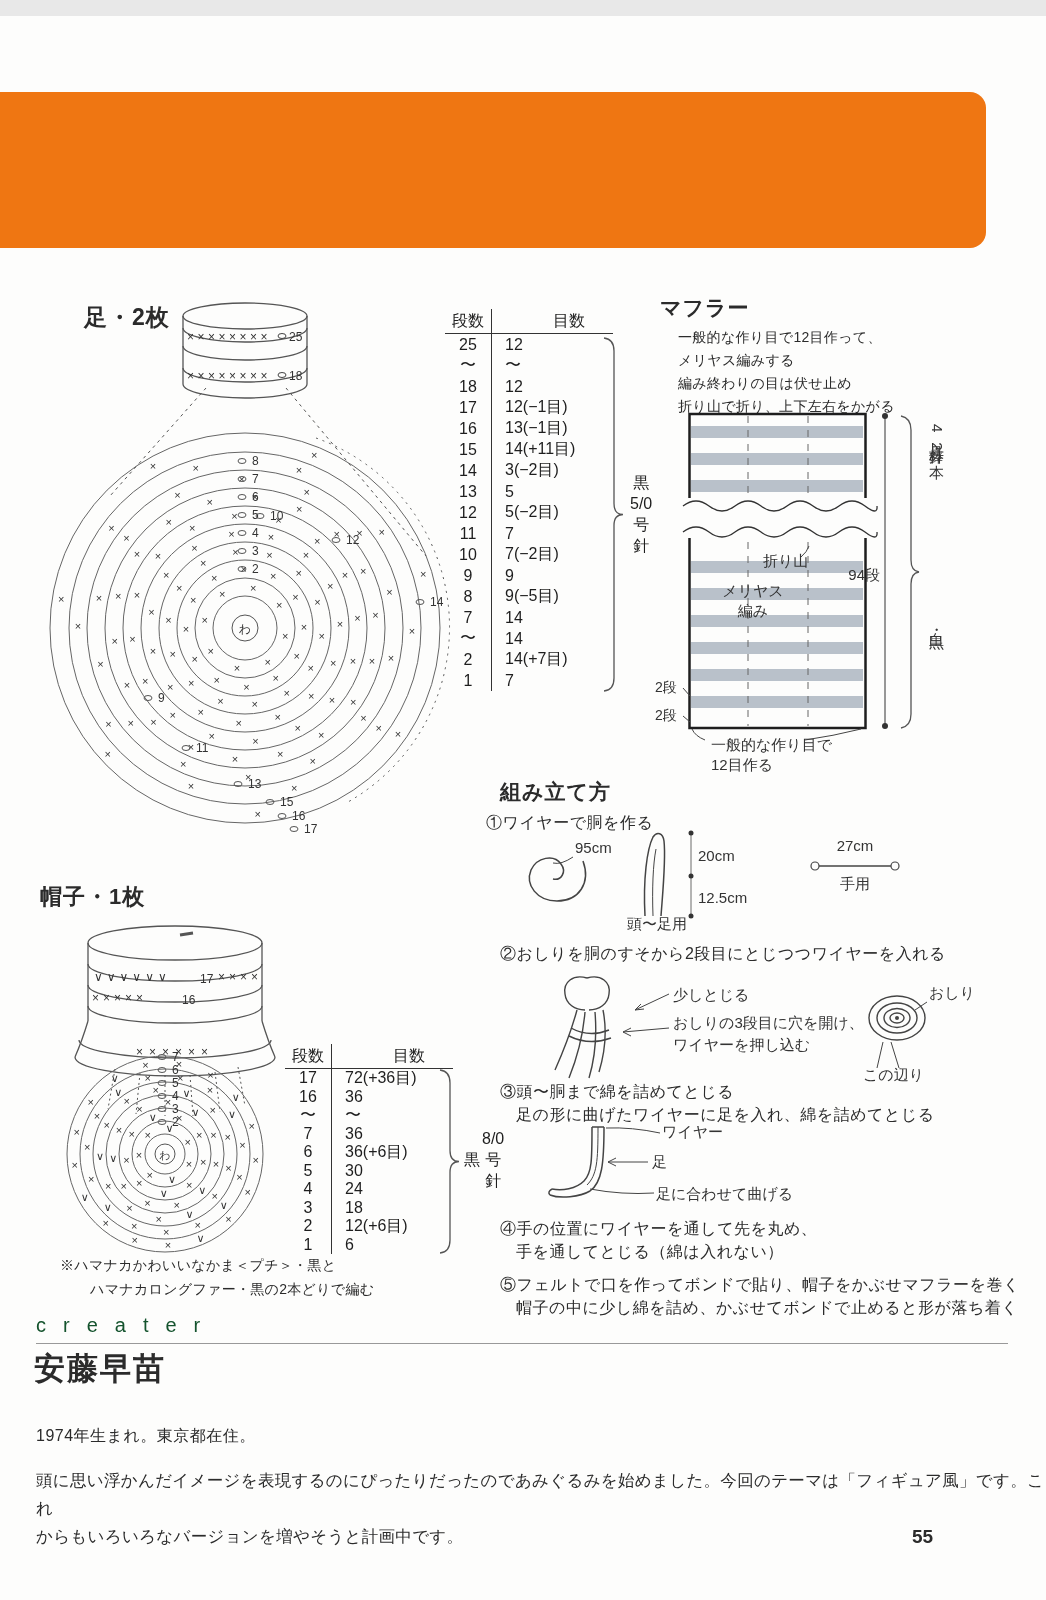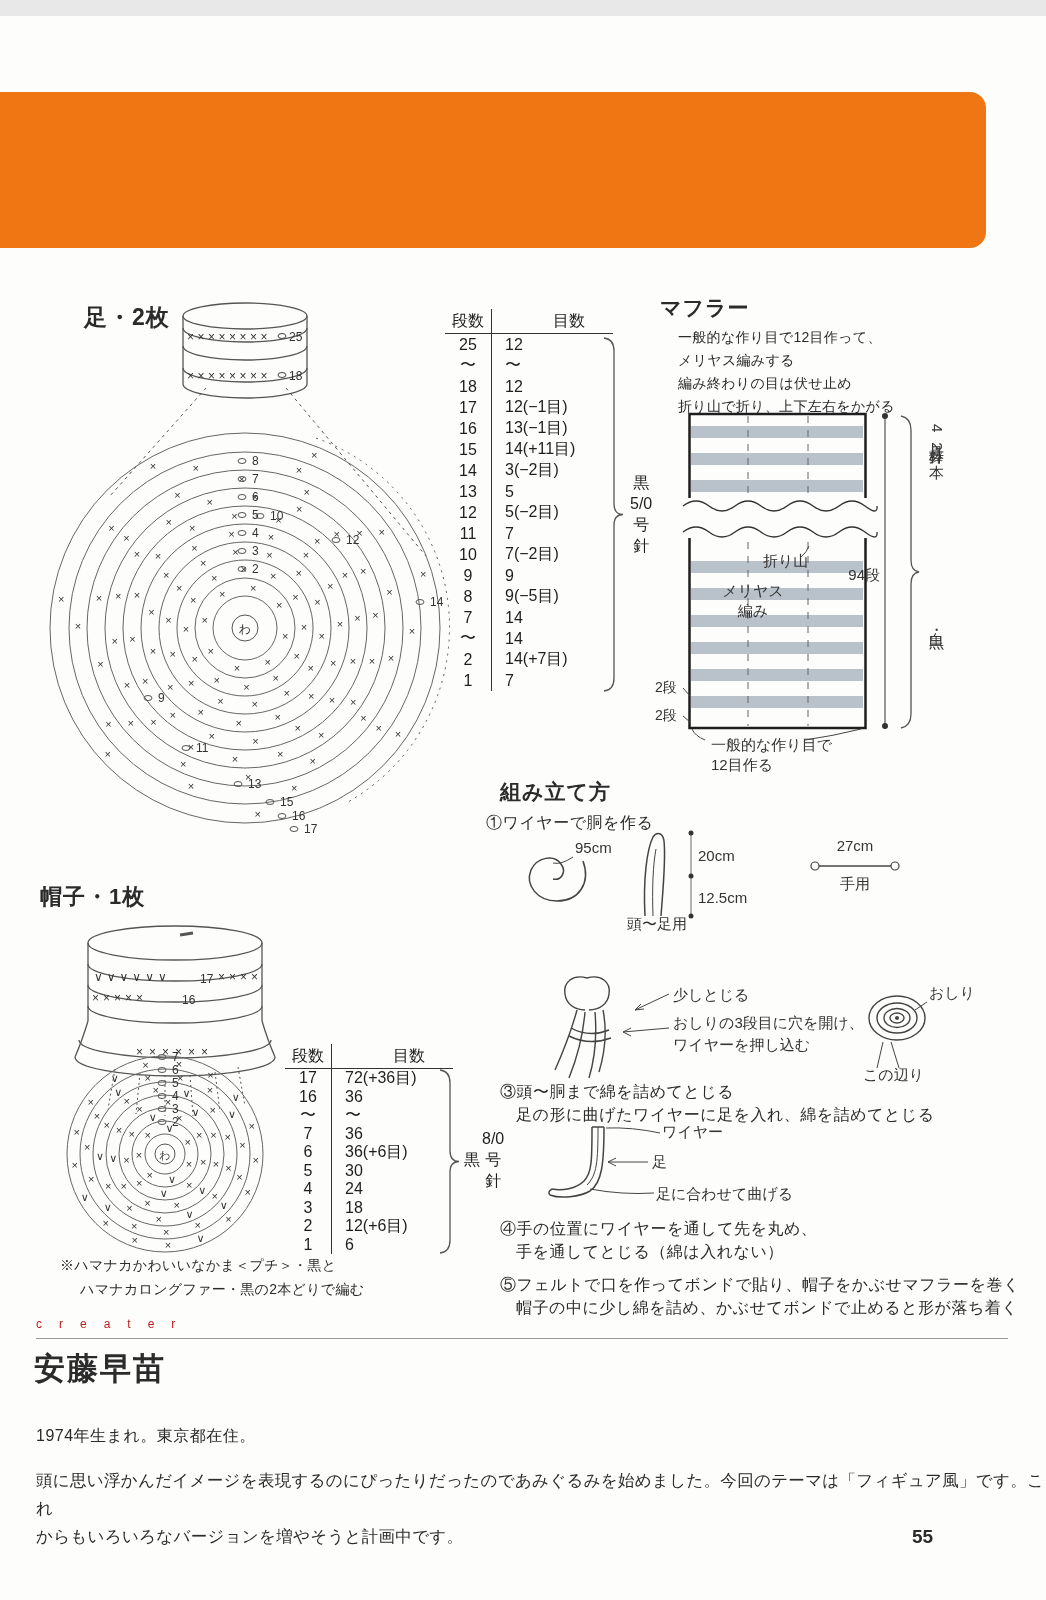--- a/index.html
+++ b/index.html
@@ -15,21 +15,21 @@
   .jtext-sm { font-size:14px; letter-spacing:0.3px; white-space:nowrap; }
   svg text { font-family:"Liberation Sans", sans-serif; fill:#333; }
   .ktable { font-size:16px; color:#1e1e1e; }
   .trow { display:flex; align-items:stretch; }
   .trow .c1 { width:46px; flex:0 0 auto; border-right:1.6px solid #333;
               display:flex; align-items:center; justify-content:center; }
   .trow .c2 { padding-left:13px; display:flex; align-items:center; white-space:nowrap; }
   .trow.hdr { height:24px; width:168px; border-bottom:1.6px solid #333; font-size:16px;gap:48px; }
   .brace-label { font-size:16px; line-height:21px; color:#1e1e1e; white-space:nowrap; }
   .creator-rule { border-bottom:1.5px solid #999; }
-  .creator-label { font-size:12px; letter-spacing:17px; color:#b91c1c; }
+  .creator-label { font-size:20px; letter-spacing:17px; color:#14532d; }
 </style>
 </head>
 <body>
 
 <div class="page">
 
   <div id="orange" class="abs orange-block" style="left:0;top:76px;width:986px;height:156px;background:#ef7612;"></div>
 
   <div class="abs sec-title" style="left:84px;top:286px;font-size:23px;">足・2枚</div>
 
@@ -367,20 +367,21 @@
       <circle cx="196" cy="57" r="2.5" fill="#333"></circle>
       <circle cx="196" cy="97" r="2.5" fill="#333"></circle>
     <text x="80" y="34" font-size="15">95cm</text>
     <text x="203" y="42" font-size="15">20cm</text>
     <text x="203" y="84" font-size="15">12.5cm</text>
     <text x="162" y="110" font-size="15" text-anchor="middle">頭〜足用</text>
     <text x="360" y="32" font-size="15" text-anchor="middle">27cm</text>
     <text x="360" y="70" font-size="15" text-anchor="middle">手用</text>
   </svg>
 
+  <div class="abs jtext" style="left:500px;top:928px">②おしりを胴のすそから2段目にとじつつワイヤーを入れる</div>
   <svg class="abs" style="left:525px;top:952px" width="470" height="114">
     <g stroke="#444" stroke-width="1.4" fill="none">
       <path d="M62,10 C48,6 38,14 40,26 C41,36 50,42 60,42"></path>
       <path d="M62,10 C76,6 86,14 84,26 C83,36 74,42 64,42"></path>
       <path d="M52,42 C46,64 38,84 30,102"></path>
       <path d="M60,44 C58,68 52,90 44,110"></path>
       <path d="M70,44 C72,68 70,90 64,110"></path>
       <path d="M78,42 C82,62 80,84 74,104"></path>
       <path d="M46,60 Q64,70 84,62"></path>
       <path d="M44,68 Q64,78 86,70"></path>
@@ -610,21 +611,21 @@
   <div class="abs" style="left:464px;top:1112px;display:flex;align-items:center;gap:2px">
     <span class="brace-label">黒</span>
     <span class="brace-label" style="text-align:center">
       <div>8/0</div>
       <div>号</div>
       <div>針</div>
     </span>
   </div>
 
   <div class="abs jtext-sm" style="left:60px;top:1241px">※ハマナカかわいいなかま＜プチ＞・黒と</div>
-  <div class="abs jtext-sm" style="left:80px;top:1265px">ハマナカロングファー・黒の2本どりで編む</div>
+  <div class="abs jtext-sm" style="left:90px;top:1265px">ハマナカロングファー・黒の2本どりで編む</div>
 
   <div class="abs creator-rule" style="left:36px;top:1298px;width:972px;padding-bottom:6px">
     <span class="creator-label">creater</span>
   </div>
   <div class="abs" style="left:34px;top:1332px;font-size:31px;font-weight:bold;letter-spacing:2px">安藤早苗</div>
   <div class="abs jtext" style="left:36px;top:1410px">1974年生まれ。東京都在住。</div>
   <div class="abs" style="left:36px;top:1450px;font-size:16.5px;line-height:28px;letter-spacing:0.3px">
     <div>頭に思い浮かんだイメージを表現するのにぴったりだったのであみぐるみを始めました。今回のテーマは「フィギュア風」です。これ</div>
     <div>からもいろいろなバージョンを増やそうと計画中です。</div>
   </div>

